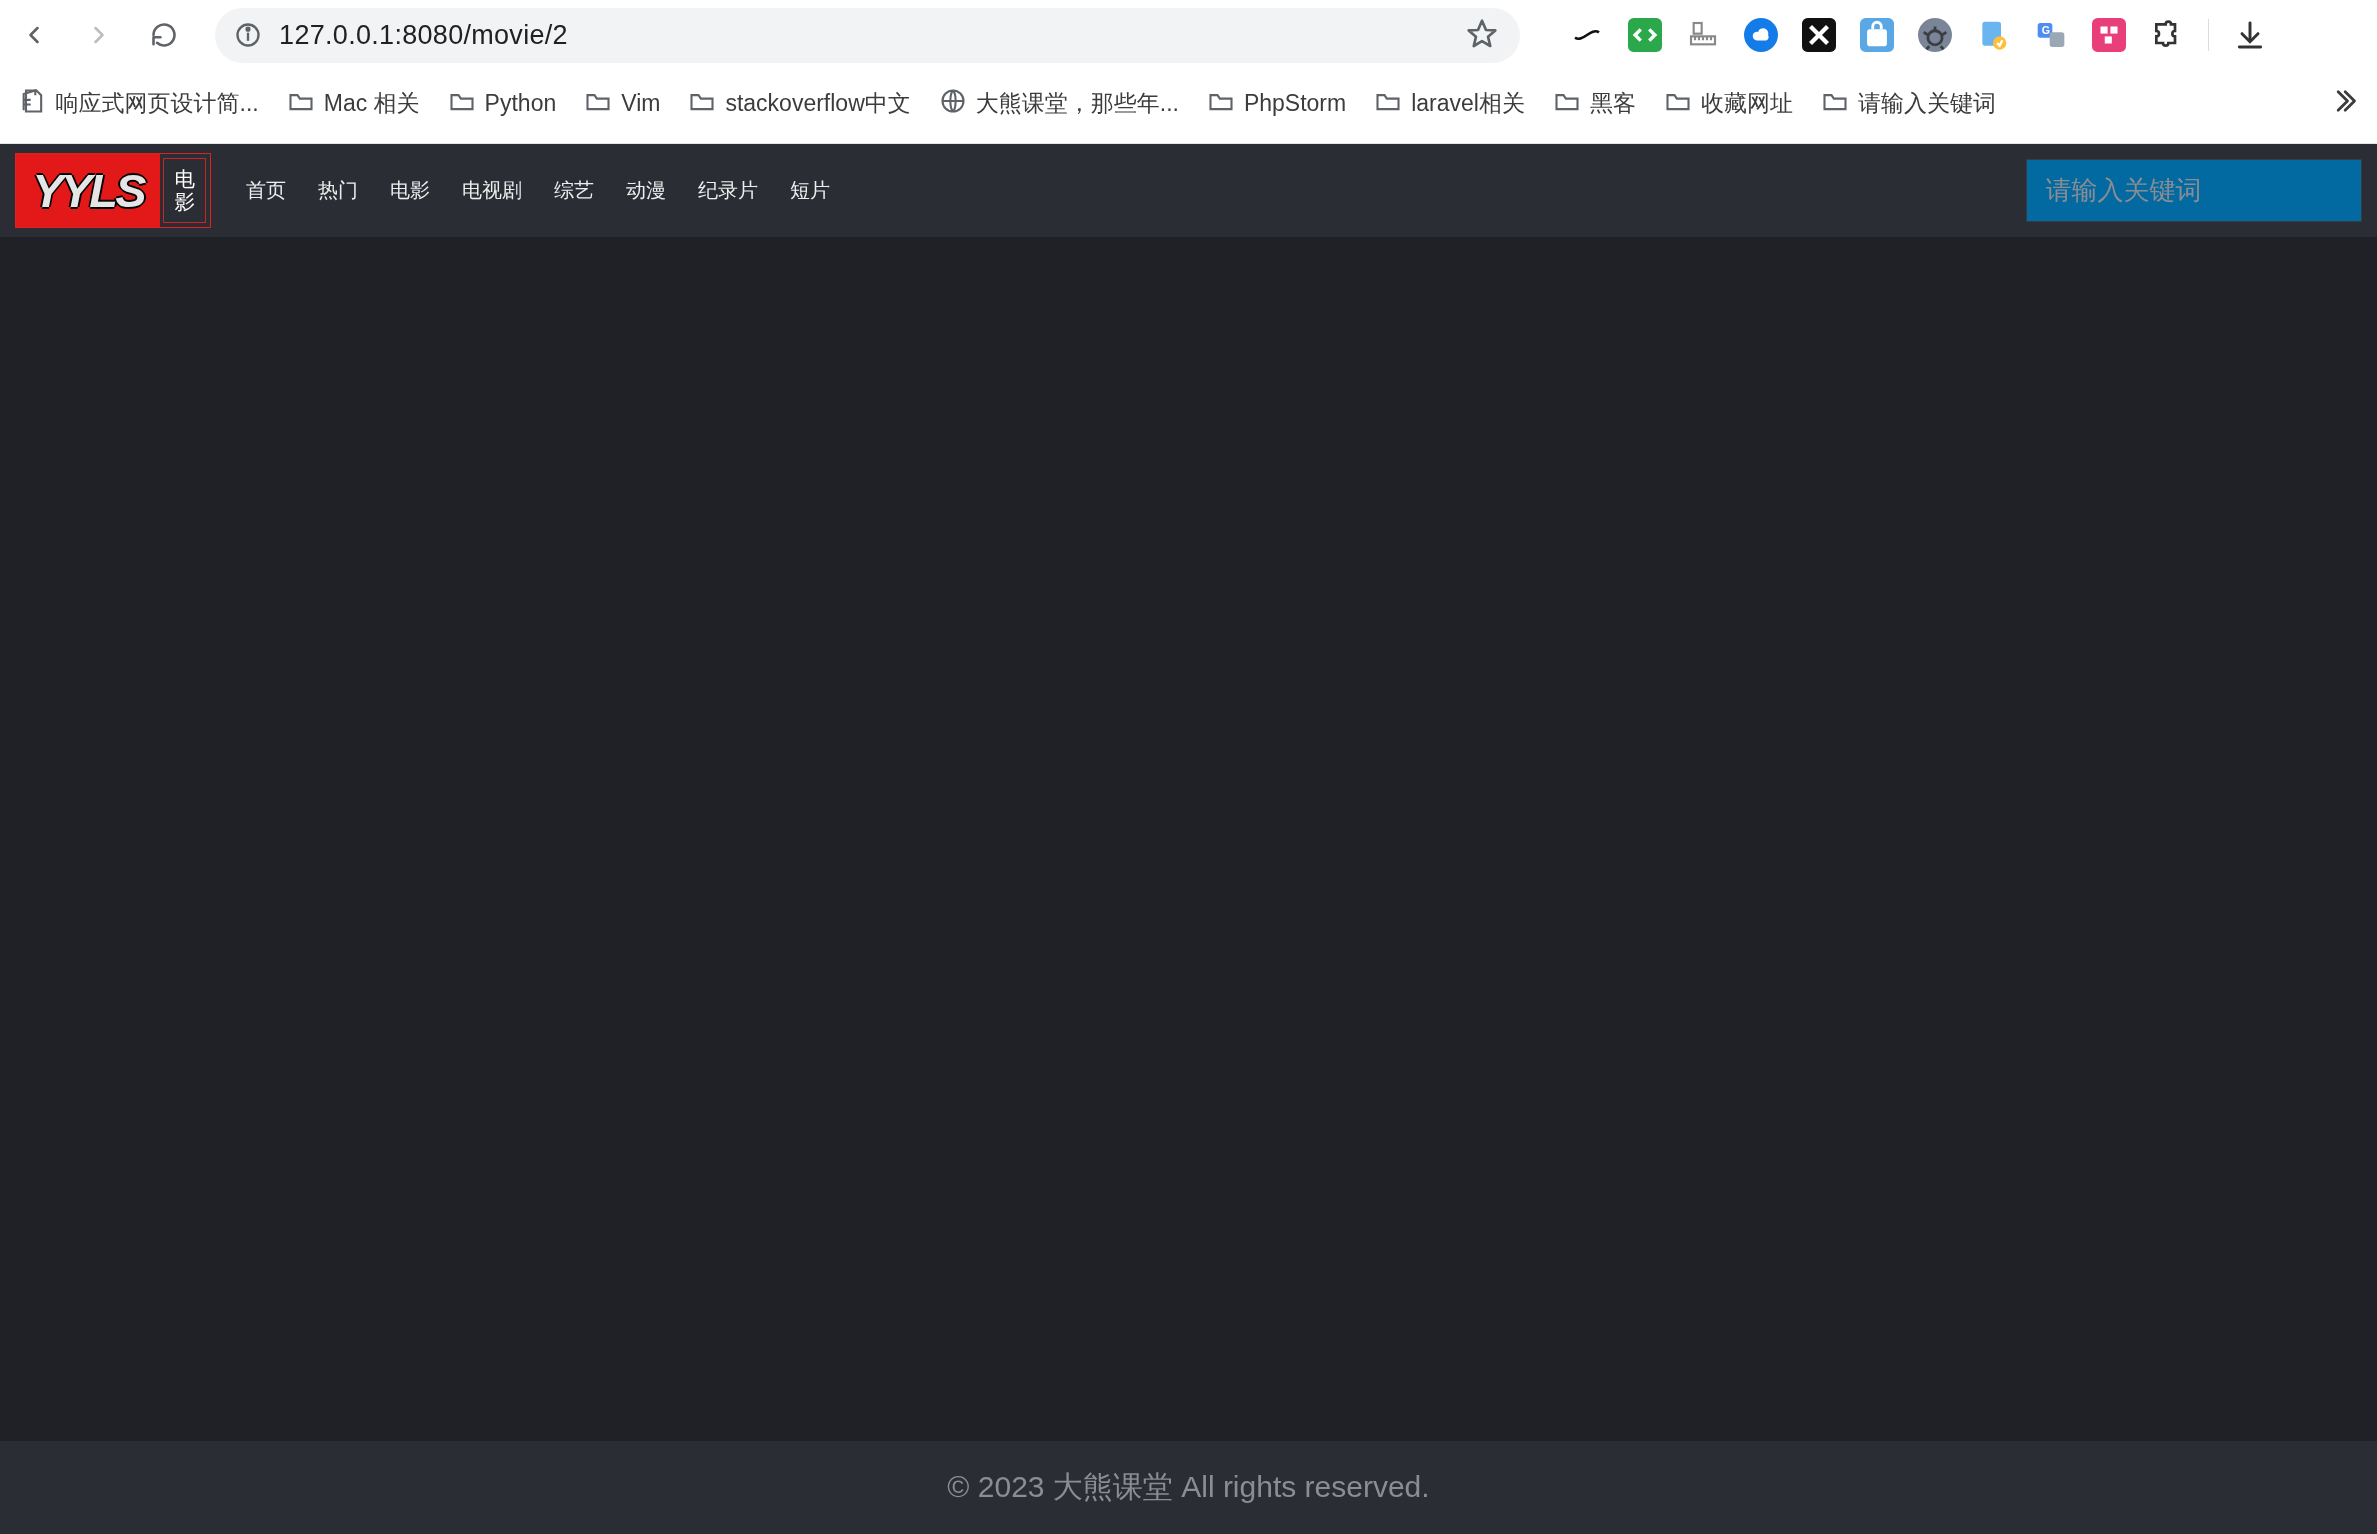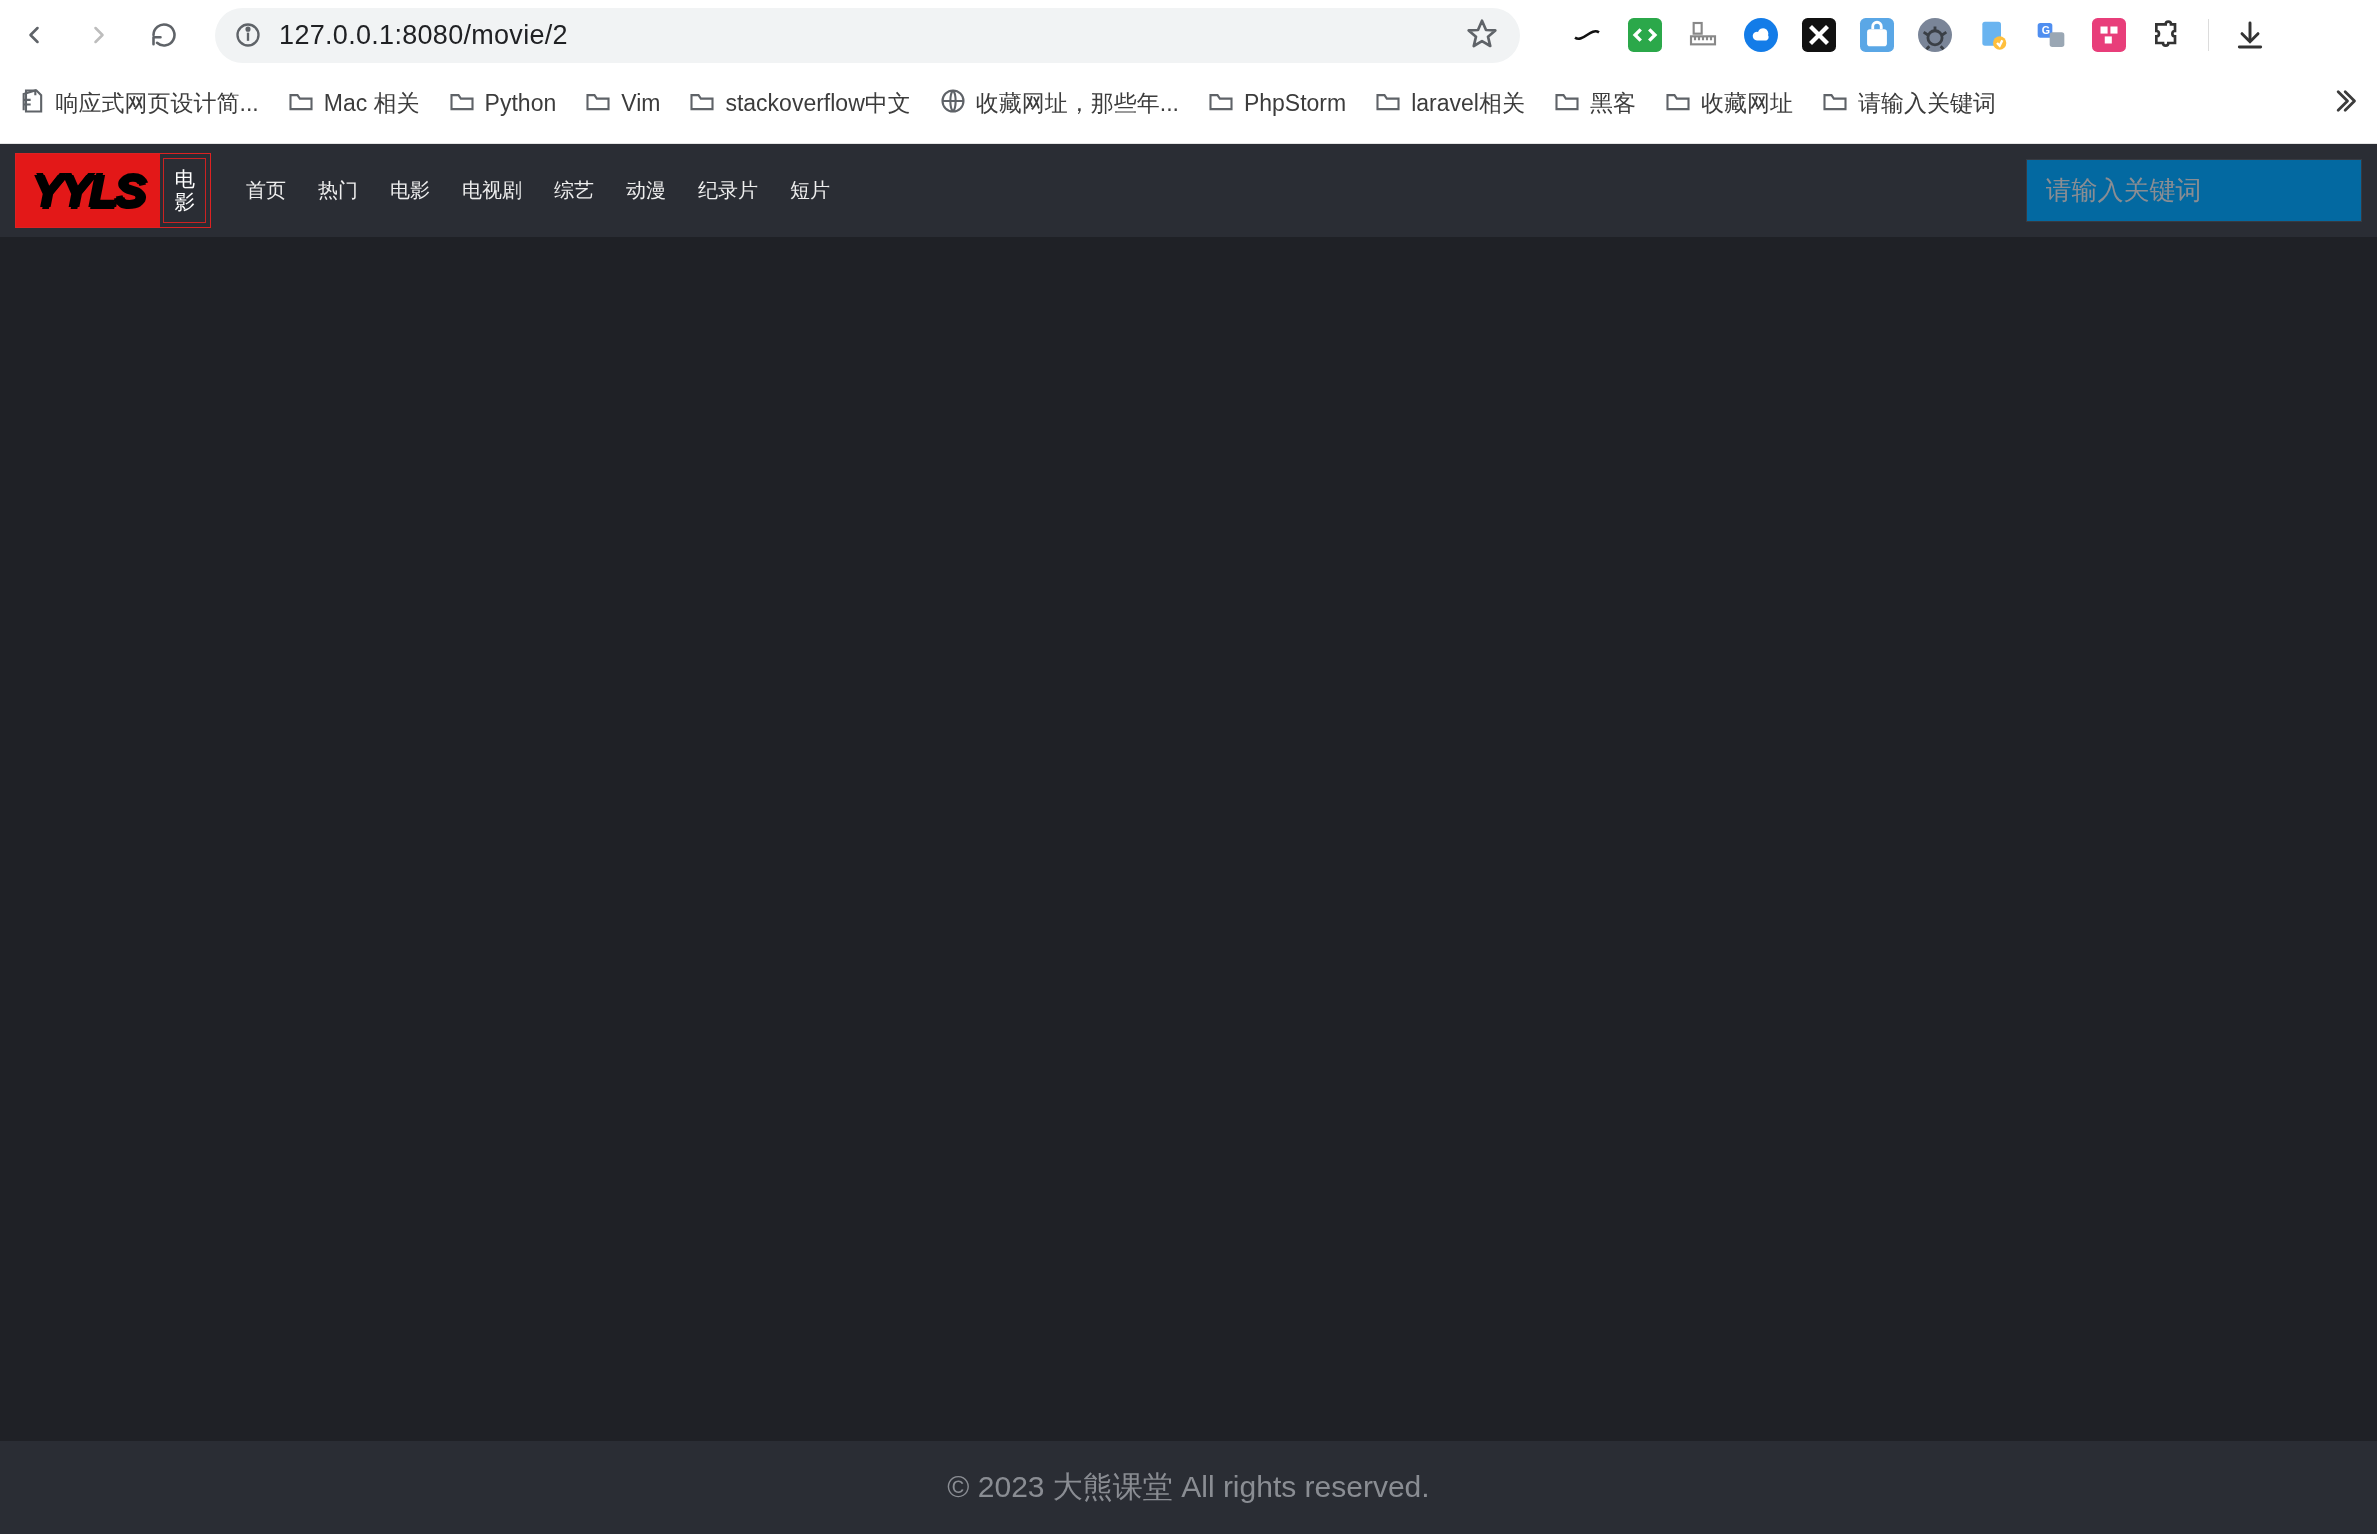--- a/index.html
+++ b/index.html
@@ -130,21 +130,21 @@
       position: relative;
       padding-right: 50px;
       margin-right: 35px;
     }
     .logo-main {
       flex: 1; height: 100%;
       background: #e31818;
       display: flex; align-items: center; justify-content: center;
       font-weight: 900;
       font-size: 47px;
-      color: #000000;
+      color: #e5e5e5;
       letter-spacing: -2.8px;
       font-style: italic;
       text-shadow: 1.9px 0 #000, -1.9px 0 #000, 0 1.9px #000, 0 -1.9px #000;
     }
     .logo-side {
       position: absolute; right: 3.7px; top: 3.7px; bottom: 3.7px;
       width: 43px;
       border: 1.4px solid #c22;
       display: flex; flex-direction: column;
       align-items: center; justify-content: center;
@@ -336,21 +336,21 @@
       <span class="bm-folder"><svg viewBox="0 0 24 24" fill="none" stroke="#5f6368" stroke-width="1.8">
             <path d="M3 7h6l2 3h10v9H3z"></path>
           </svg></span>
       <span>stackoverflow中文</span>
     </div>
     <div class="bm-item">
       <span class="bm-icon"><svg viewBox="0 0 24 24" fill="none" stroke="#5f6368" stroke-width="1.8">
             <circle cx="12" cy="12" r="9"></circle>
             <path d="M3 12h18M12 3c3 3 3 15 0 18M12 3c-3 3-3 15 0 18"></path>
           </svg></span>
-      <span>收藏网址，那些年...</span>
+      <span>大熊课堂，那些年...</span>
     </div>
     <div class="bm-item">
       <span class="bm-folder"><svg viewBox="0 0 24 24" fill="none" stroke="#5f6368" stroke-width="1.8">
             <path d="M3 7h6l2 3h10v9H3z"></path>
           </svg></span>
       <span>PhpStorm</span>
     </div>
     <div class="bm-item">
       <span class="bm-folder"><svg viewBox="0 0 24 24" fill="none" stroke="#5f6368" stroke-width="1.8">
             <path d="M3 7h6l2 3h10v9H3z"></path>

